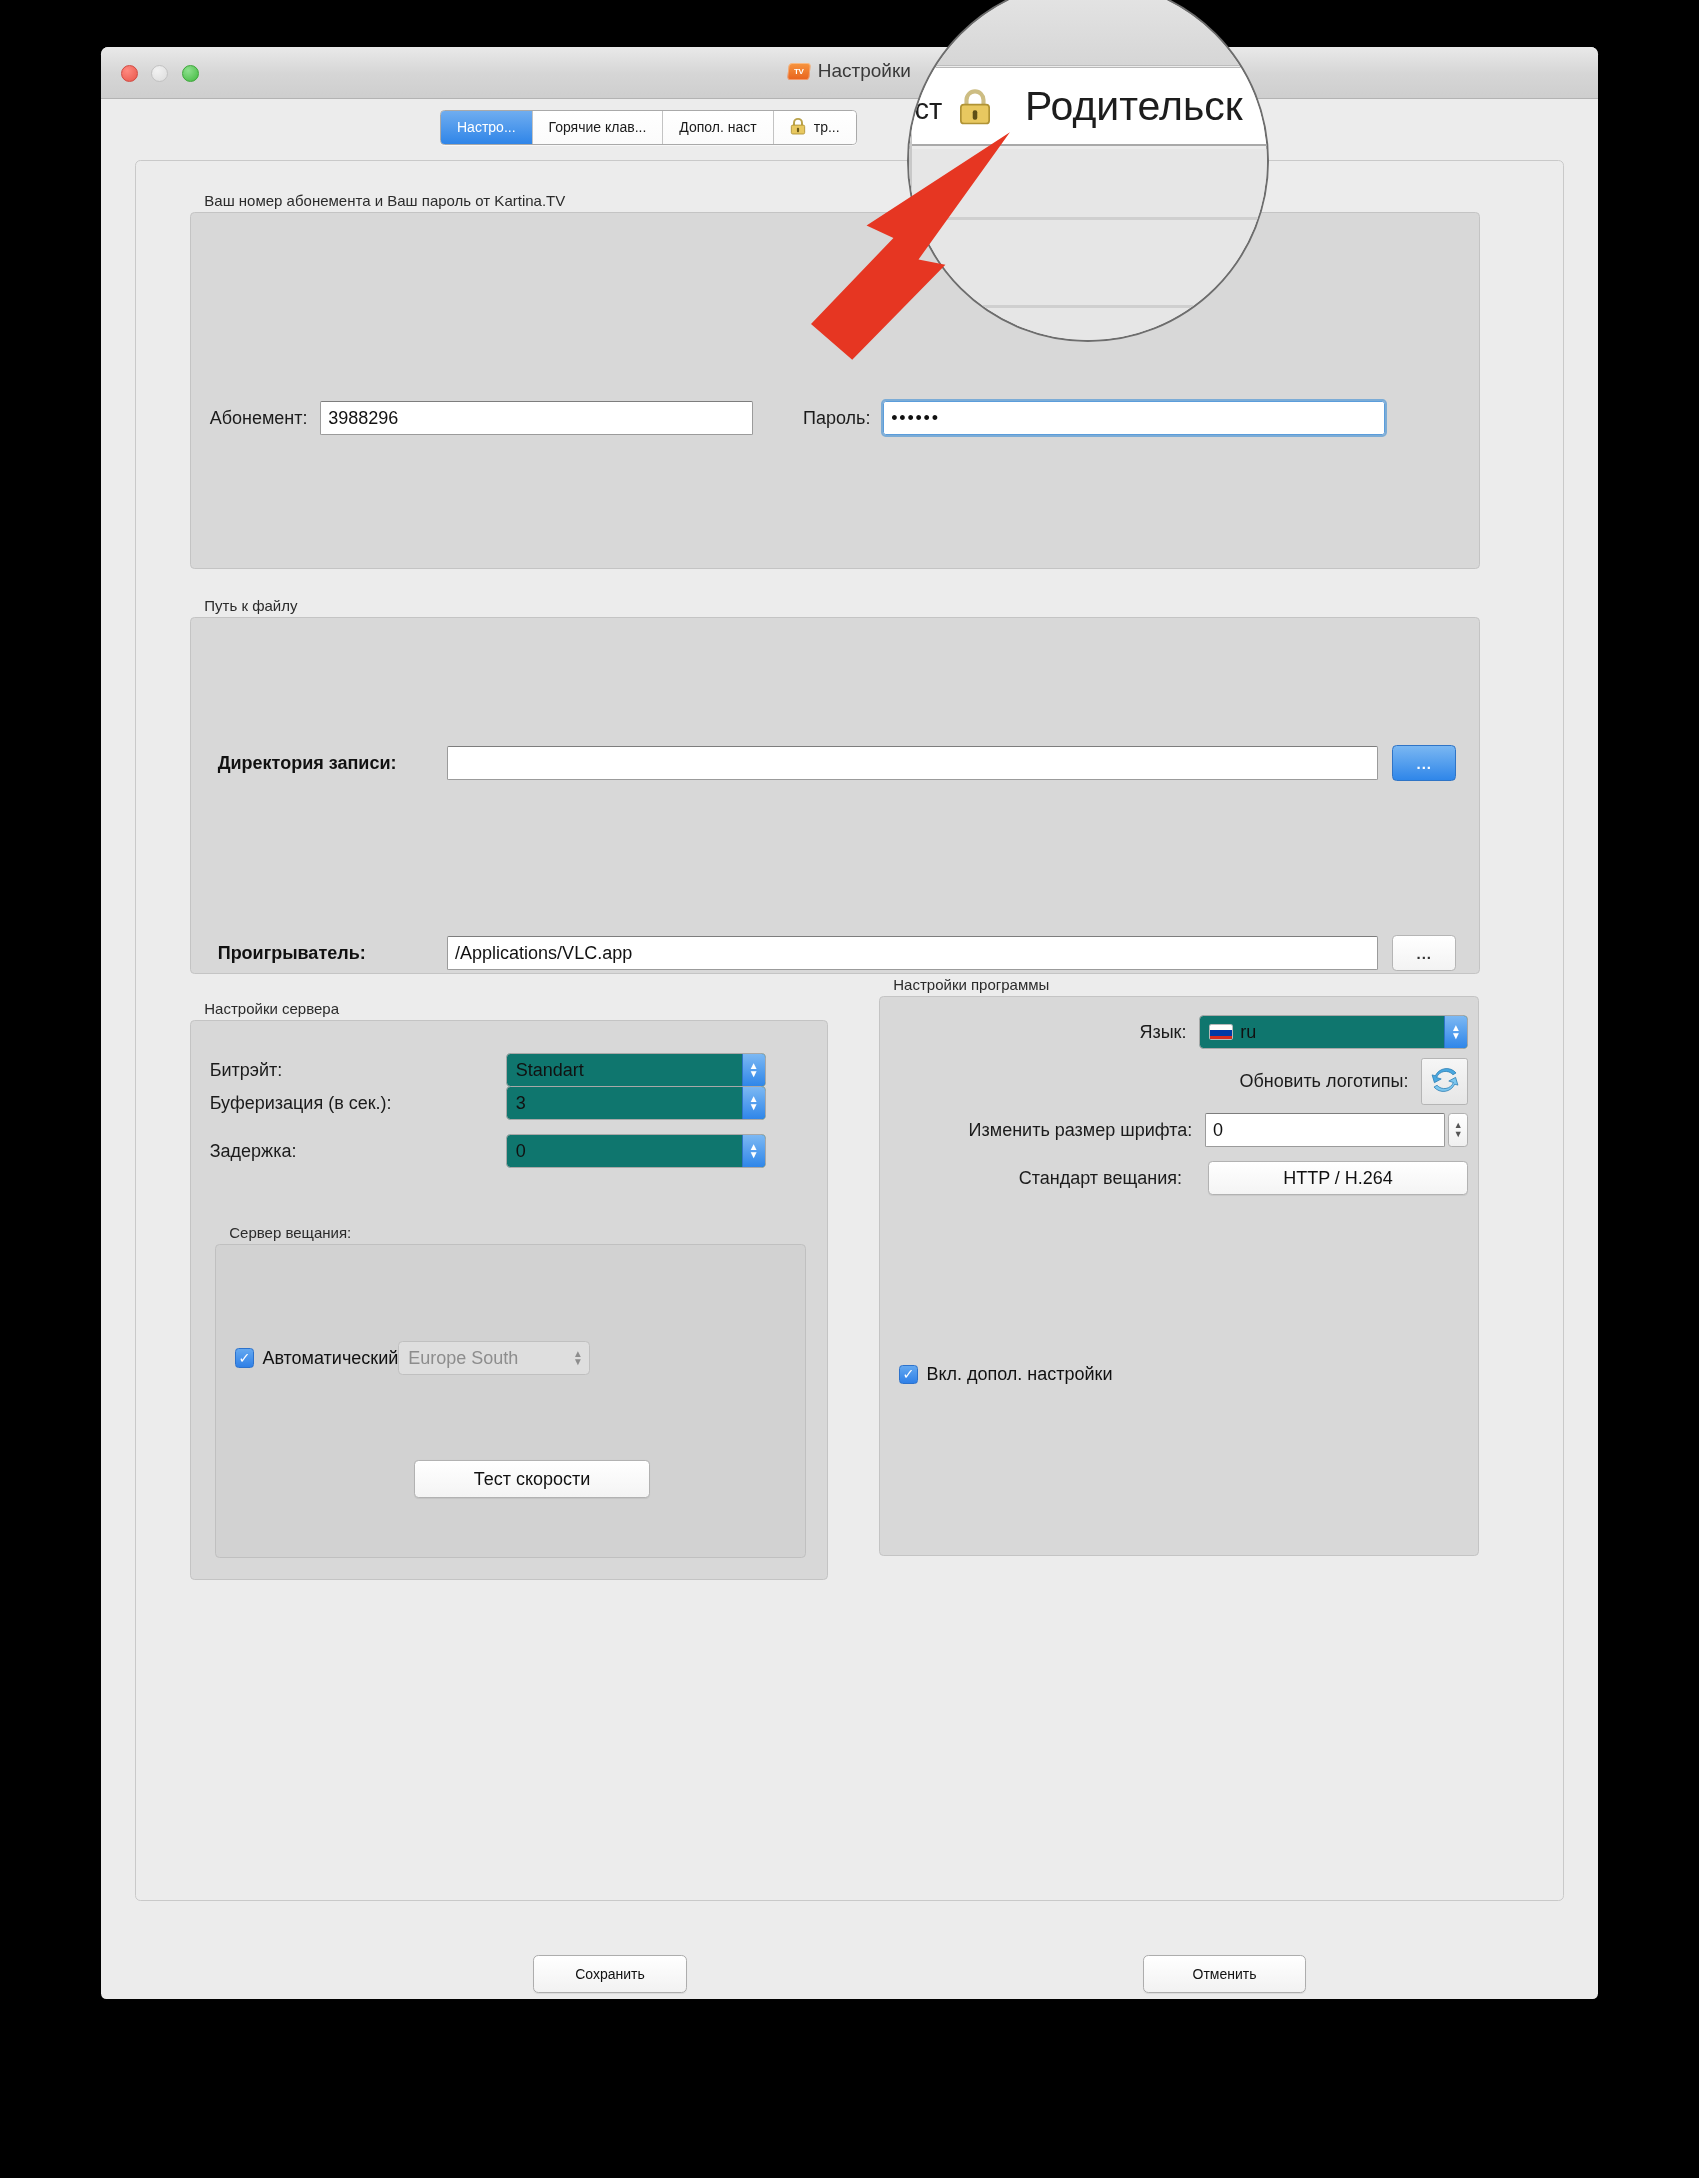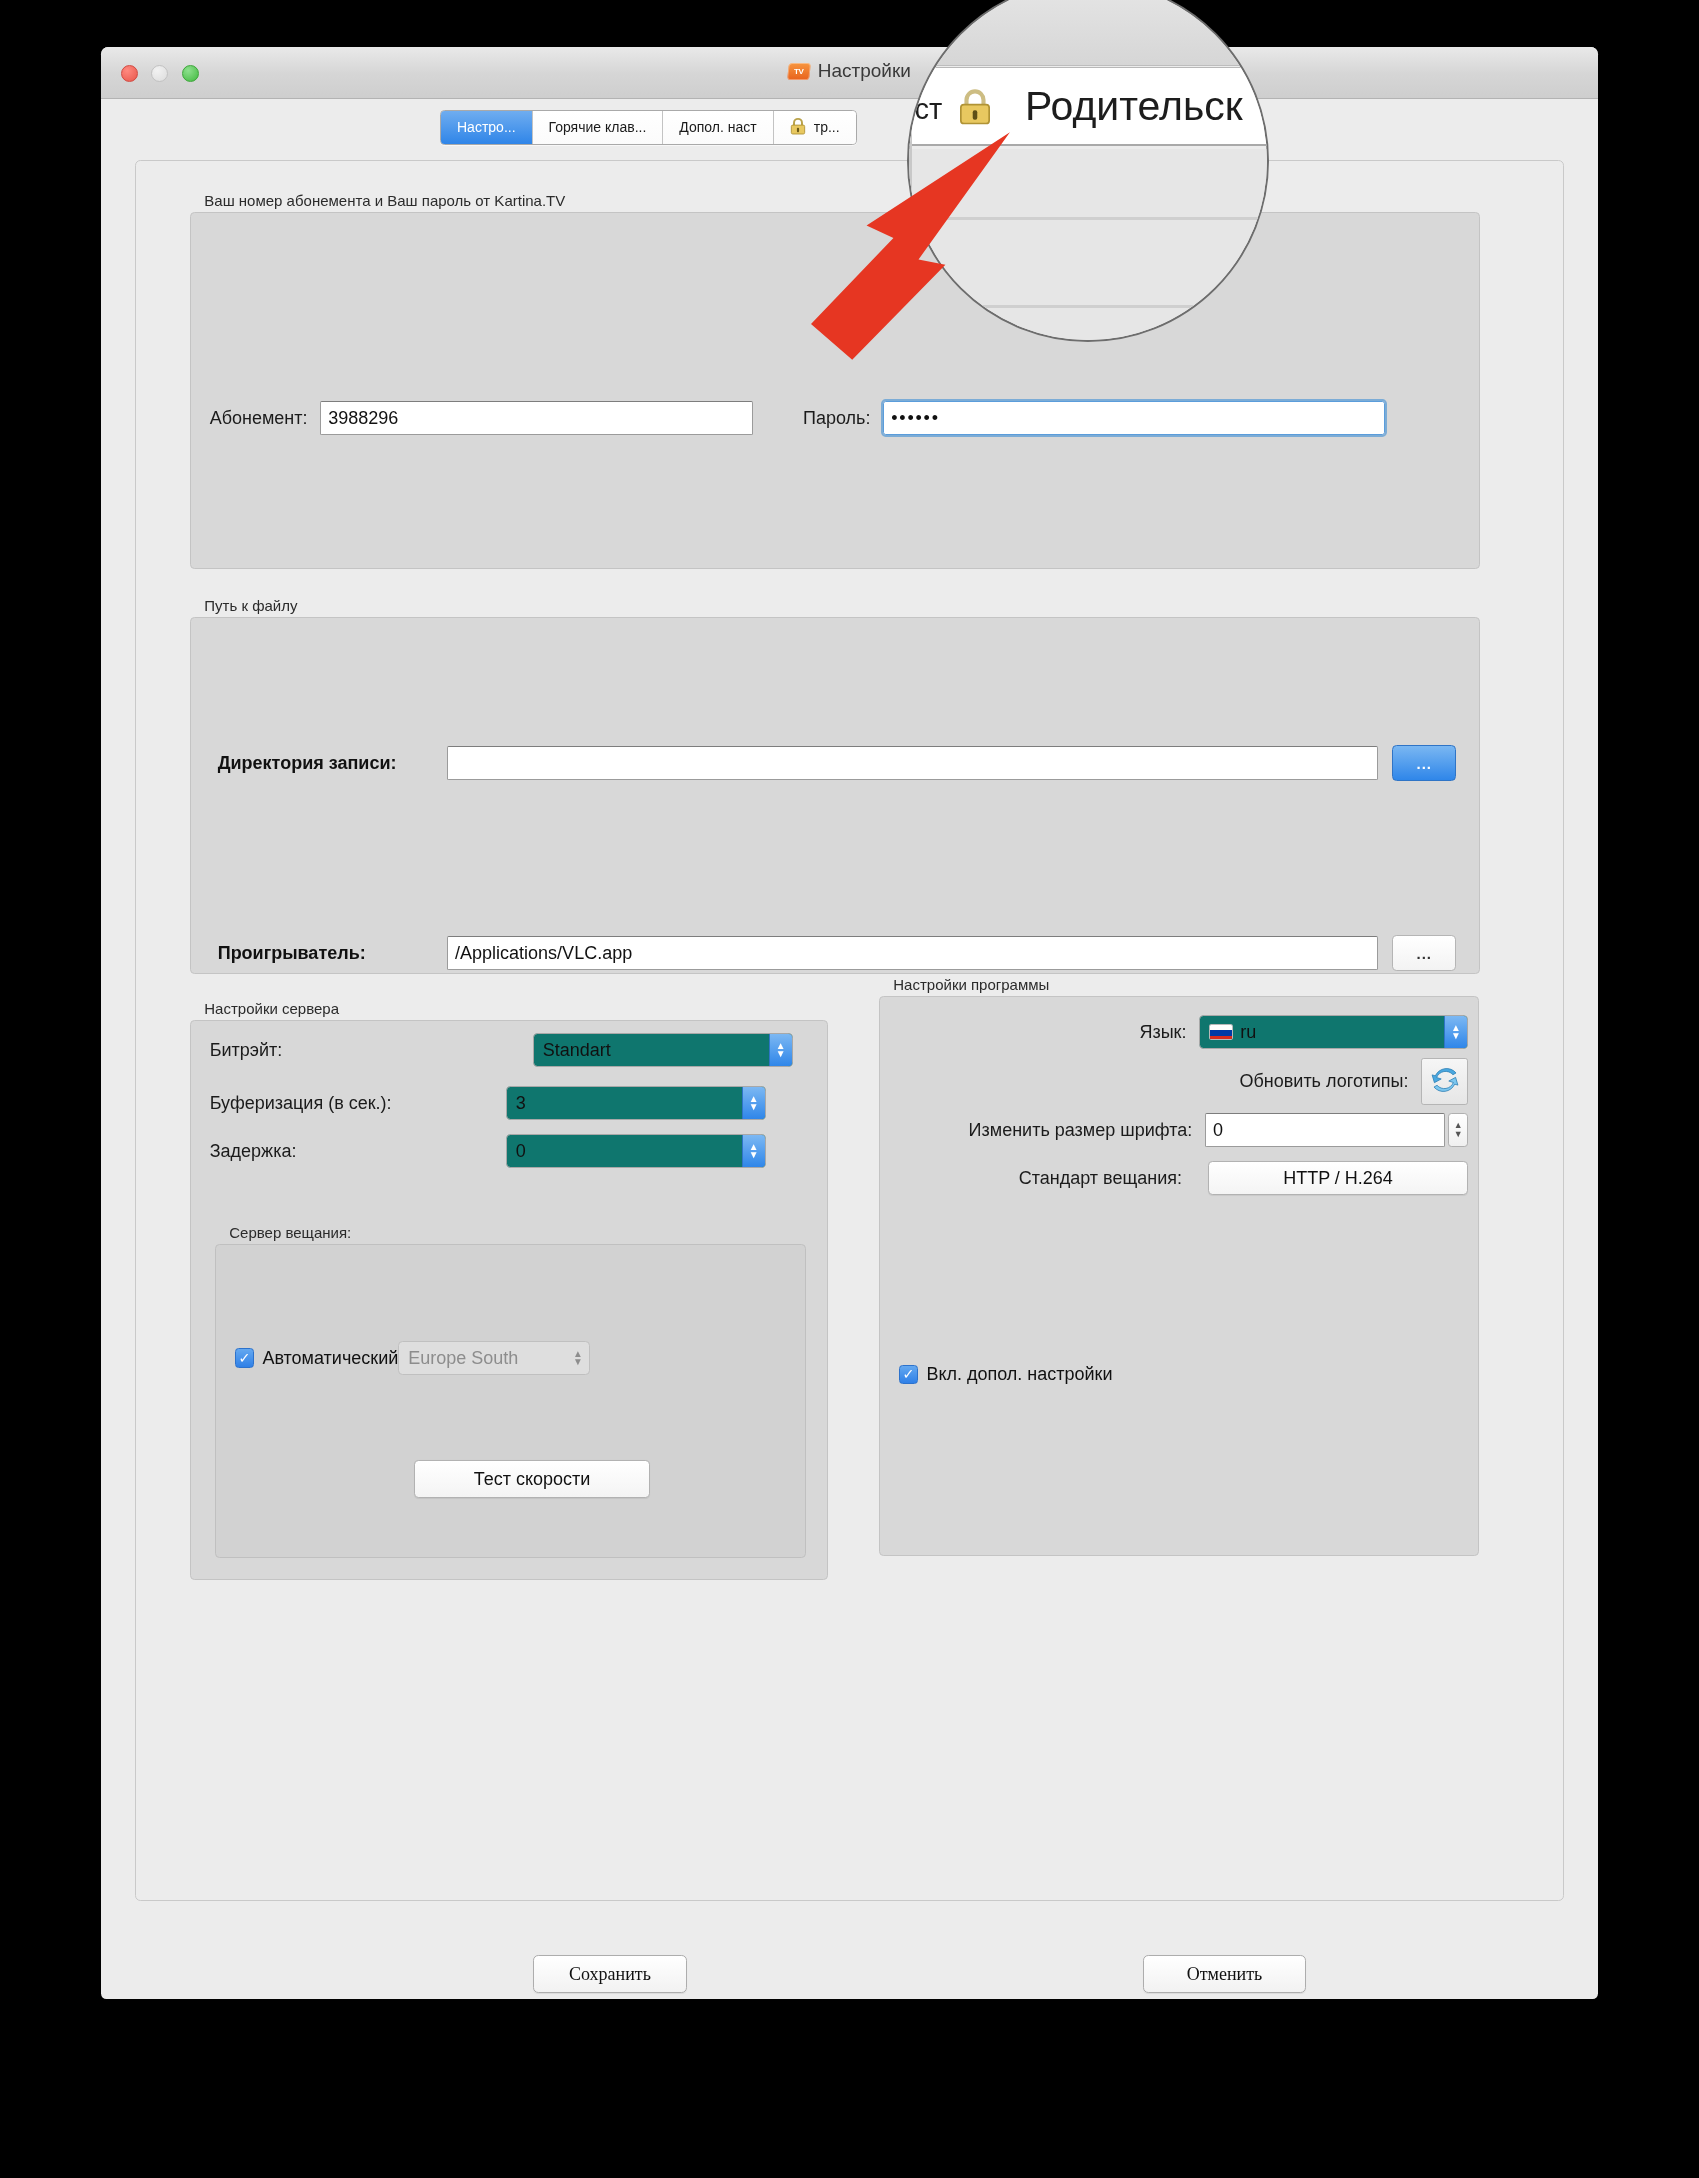--- a/index.html
+++ b/index.html
@@ -246,23 +246,22 @@
   }
   .flag div { height: 5.4px; }
 
   
   #btn-save   { position: absolute; left: 432px; top: 1908px; width: 154px; height: 38px; }
   #btn-cancel { position: absolute; left: 1042px; top: 1908px; width: 163px; height: 38px; }
   #btn-save, #btn-cancel {
     background: linear-gradient(to bottom, #ffffff, #f2f2f2);
     border: 0.9px solid #adadad; border-radius: 5.4px;
     display: flex; align-items: center; justify-content: center;
-    font-size: 18px; color: #111;
+    font-size: 14px; color: #111;
     box-shadow: 0 0.9px 0.9px rgba(0,0,0,0.08);
-    font-family: Liberation Serif, serif;
   }
 
   
   #magnifier {
     position: absolute;
     left: 907px; top: -19.7px;
     width: 362px; height: 362px;
     border-radius: 50%;
     border: 2.7px solid #6d6d6d;
     overflow: hidden;
@@ -395,21 +394,21 @@
         <div class="dots-btn plain" style="margin-left:14.3px;">
           <span>...</span>
         </div>
       </div>
     </div>
 
     <div class="group" id="g-server">
       <div class="group-label">Настройки сервера</div>
       <div class="group-body"></div>
 
-      <div class="srow" style="left:19.7px; top:32px; width:596px;gap:27px;">
+      <div class="srow" style="left:19.7px; top:52px; width:596px;">
         <div class="field-label" style="width:296px;">Битрэйт:</div>
         <div class="combo" style="width:260px;">
           <span>Standart</span>
           <span class="arrows">
               <span>▲</span>
               <span>▼</span>
             </span>
         </div>
       </div>
 

